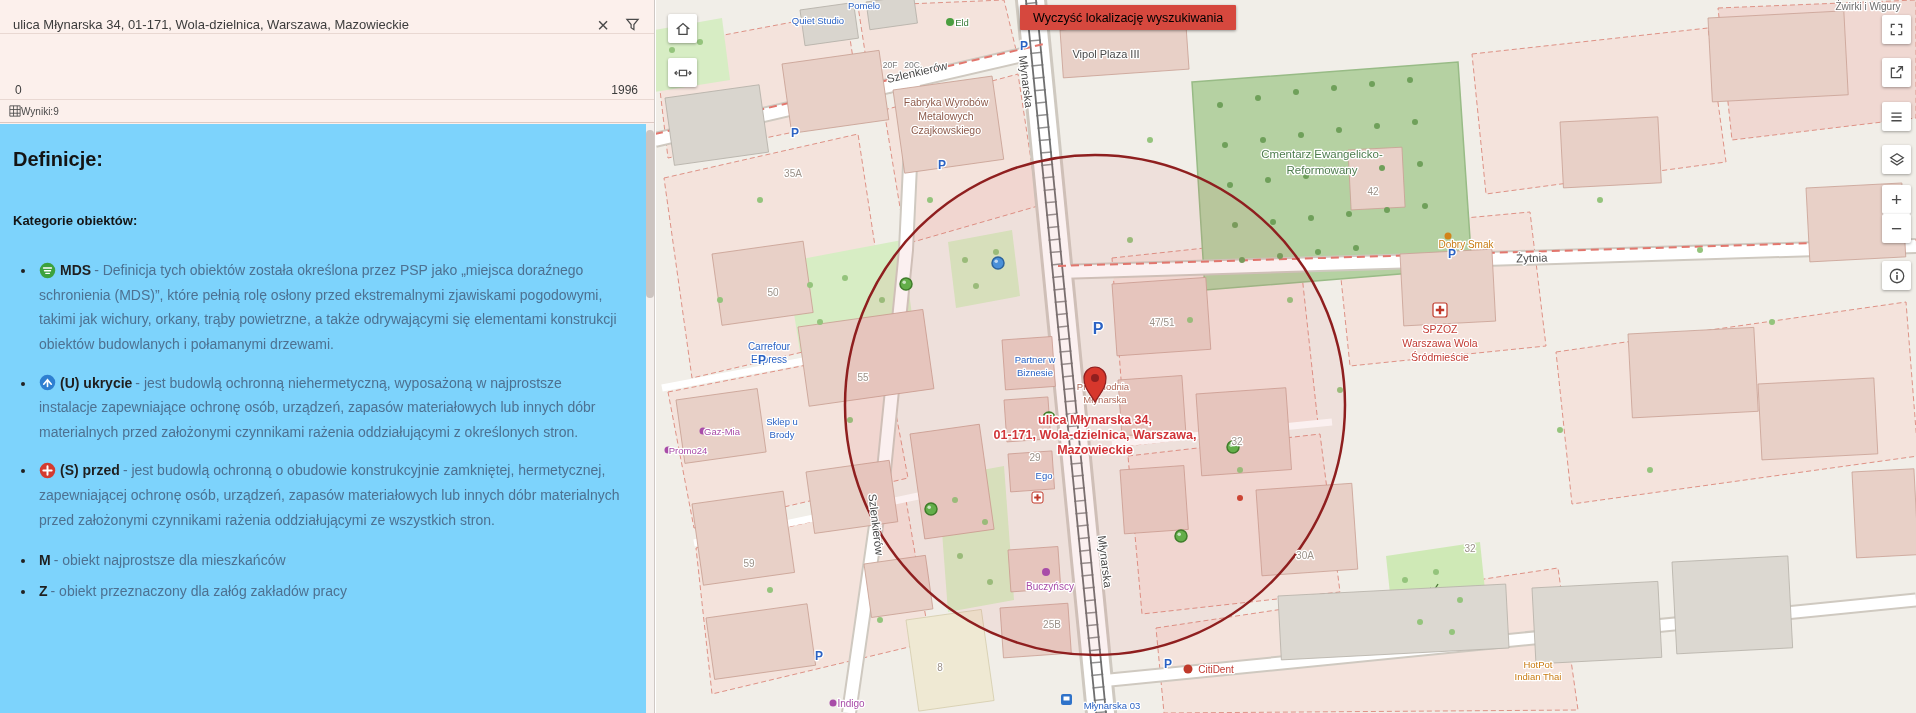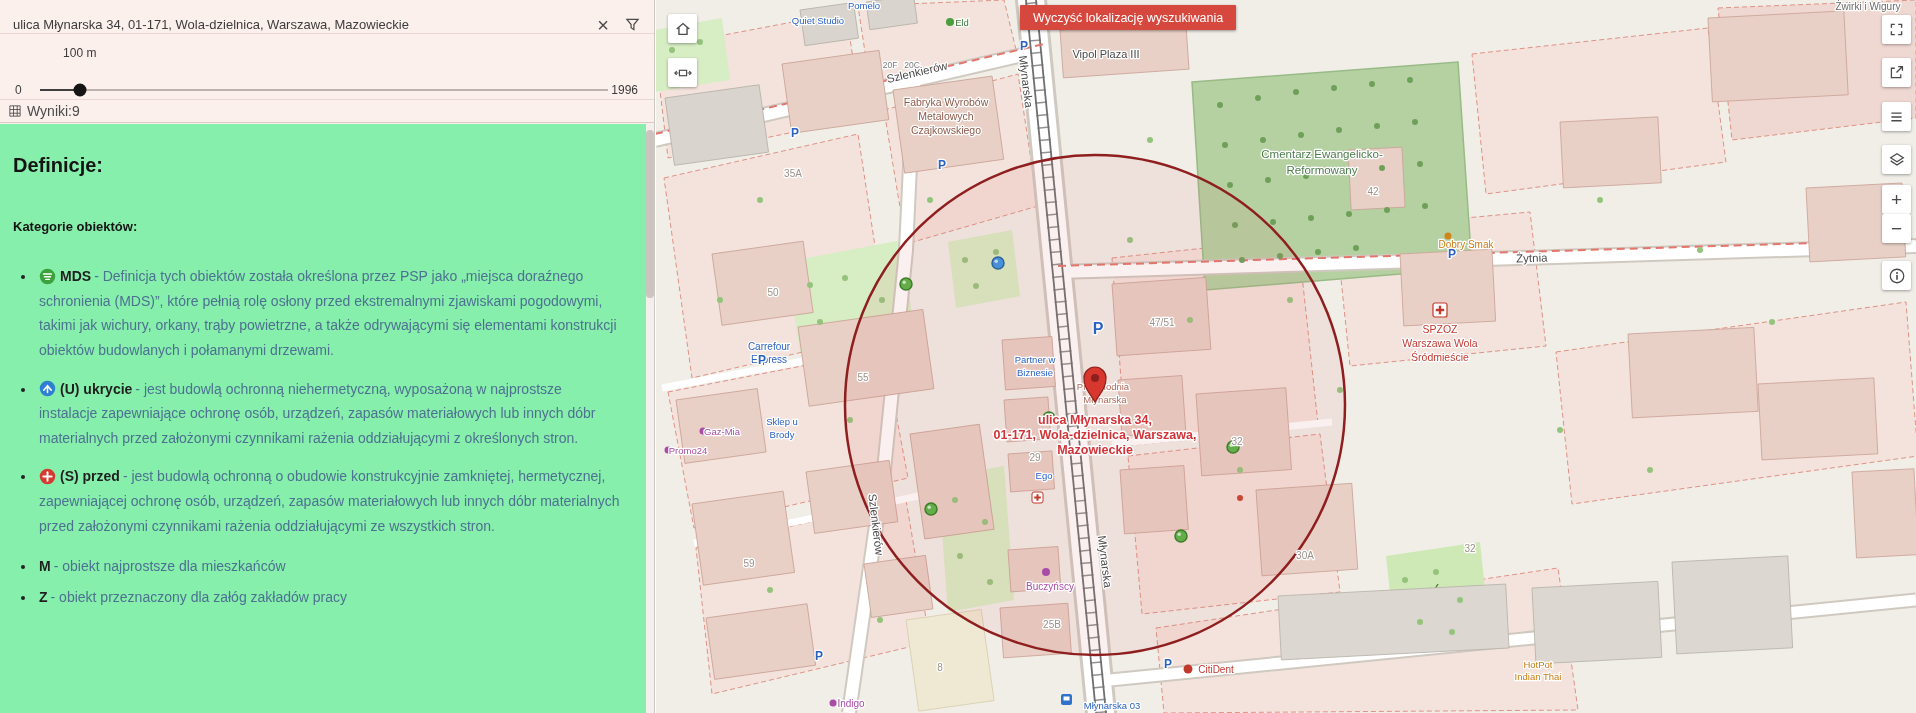--- a/index.html
+++ b/index.html
@@ -15,43 +15,43 @@
 
   .slider-sec{position:relative;height:66px;border-bottom:1px solid #e9d8d2}
   .s-min,.s-max{position:absolute;top:49px;font-size:12px;color:#3c3c3c}
   .s-min{left:15px}.s-max{right:16px}
   .s-track-wrap{position:absolute;left:40px;right:46px;top:0;height:100%}
   .s-value{position:absolute;left:7%;transform:translateX(-50%);top:12px;font-size:12px;color:#3c3c3c;white-space:nowrap}
   .s-track{position:absolute;left:0;right:0;top:55px;height:2px;background:#bdb2ad;cursor:pointer}
   .s-fill{position:absolute;left:0;width:7%;height:2px;background:#3f3f3f}
   .s-thumb{position:absolute;left:7%;top:1px;transform:translate(-50%,-50%);width:13px;height:13px;border-radius:50%;background:#151515;cursor:grab}
 
-  .results-row{height:23px;border-bottom:1px solid #dcc9c3;display:flex;align-items:center;gap:6px;padding:0 9px;font-size:14px;color:#4a4a4a;cursor:pointer}
-
-  .doc{position:absolute;top:124px;left:0;right:0;bottom:0;background:#86efac;padding:28px 30px 0 13px;overflow:hidden;color:var(--body-blue,#4d7191)}
+  .results-row{height:23px;border-bottom:1px solid #dcc9c3;display:flex;align-items:center;padding:0 9px;font-size:10px;color:#4a4a4a;cursor:pointer}
+
+  .doc{position:absolute;top:124px;left:0;right:0;bottom:0;background:#7dd3fc;padding:22px 30px 0 13px;overflow:hidden;color:var(--body-blue,#4d7191)}
   .doc h1{font-size:20px;color:#141414;font-weight:bold;margin-top:2px}
   .doc h2{font-size:13px;color:#141414;font-weight:bold;margin-top:42px}
   .doc ul{margin:30px 0 0 23px;list-style:disc}
   .doc ul.purpose{margin-top:16px}
   .doc li{padding-left:3px;font-size:14px;line-height:1.76;margin-bottom:14px}
   .doc li::marker{color:#222}
   .doc li b{color:#1f1f1f;margin-right:3px}
   .purpose li{margin-bottom:6px}
   .cat-icon svg{width:17px;height:17px;vertical-align:-3.5px;margin-right:4px}
 
   .panel-scrollbar{position:absolute;top:124px;right:0;width:8px;bottom:0;background:#f4efec}
   .panel-scroll-thumb{width:8px;height:168px;margin-top:6px;background:#ccc4c0;border-radius:4px;cursor:grab}
 
   
   .map{position:absolute;left:656px;top:0;width:1260px;height:713px;overflow:hidden;background:#f1eee8}
   .map-svg{position:absolute;left:0;top:0}
   #map-labels text,#marker-label text{paint-order:stroke;stroke:#ffffff;stroke-width:2.6px;stroke-linejoin:round;pointer-events:none}
   #marker-label text{stroke-width:3px}
 
-  .clear-btn{position:absolute;left:364px;top:5px;height:25px;padding:0 13px;background:var(--accent-red,#d6483e);color:#ffffff;border:none;font-size:12.5px;font-family:"Liberation Sans",sans-serif;box-shadow:0 1px 3px rgba(0,0,0,.4);cursor:pointer;border-radius:1px}
+  .clear-btn{position:absolute;left:364px;top:5px;height:25px;padding:0 13px;background:var(--accent-red,#d6483e);color:#000000;border:none;font-size:12.5px;font-family:"Liberation Sans",sans-serif;box-shadow:0 1px 3px rgba(0,0,0,.4);cursor:pointer;border-radius:1px}
   .mapbtn{position:absolute;width:29px;height:29px;background:#fff;box-shadow:0 1px 3px rgba(0,0,0,.35);display:flex;align-items:center;justify-content:center;cursor:pointer;border-radius:2px;color:#4a4a4a;font-size:19px;user-select:none}
   .mapbtn svg{display:block}
 </style>
 </head>
 <body>
 
 <div class="app">
 
   <aside class="panel">
 
@@ -60,27 +60,20 @@
       <span class="icon-close">×</span>
       <span class="icon-filter">
         <svg width="15" height="15" viewBox="0 0 16 16">
             <path d="M2 2.5 H14 L9.5 8 V13.5 L6.5 11.5 V8 Z" fill="none" stroke="#4a4a4a" stroke-width="1.3"></path>
           </svg>
       </span>
     </div>
 
     <div class="slider-sec">
       <span class="s-min">0</span>
-      <div class="s-track-wrap">
-        <div class="s-value">100 m</div>
-        <div class="s-track">
-          <div class="s-fill"></div>
-          <div class="s-thumb"></div>
-        </div>
-      </div>
       <span class="s-max">1996</span>
     </div>
 
     <div class="results-row">
       <svg width="12" height="12" viewBox="0 0 14 14">
           <path d="M1 1h12v12H1zM1 5.3h12M1 9.6h12M5.3 1v12M9.6 1v12" stroke="#4a4a4a" stroke-width="1" fill="none"></path>
         </svg>
       <span>Wyniki:9</span>
     </div>
 

